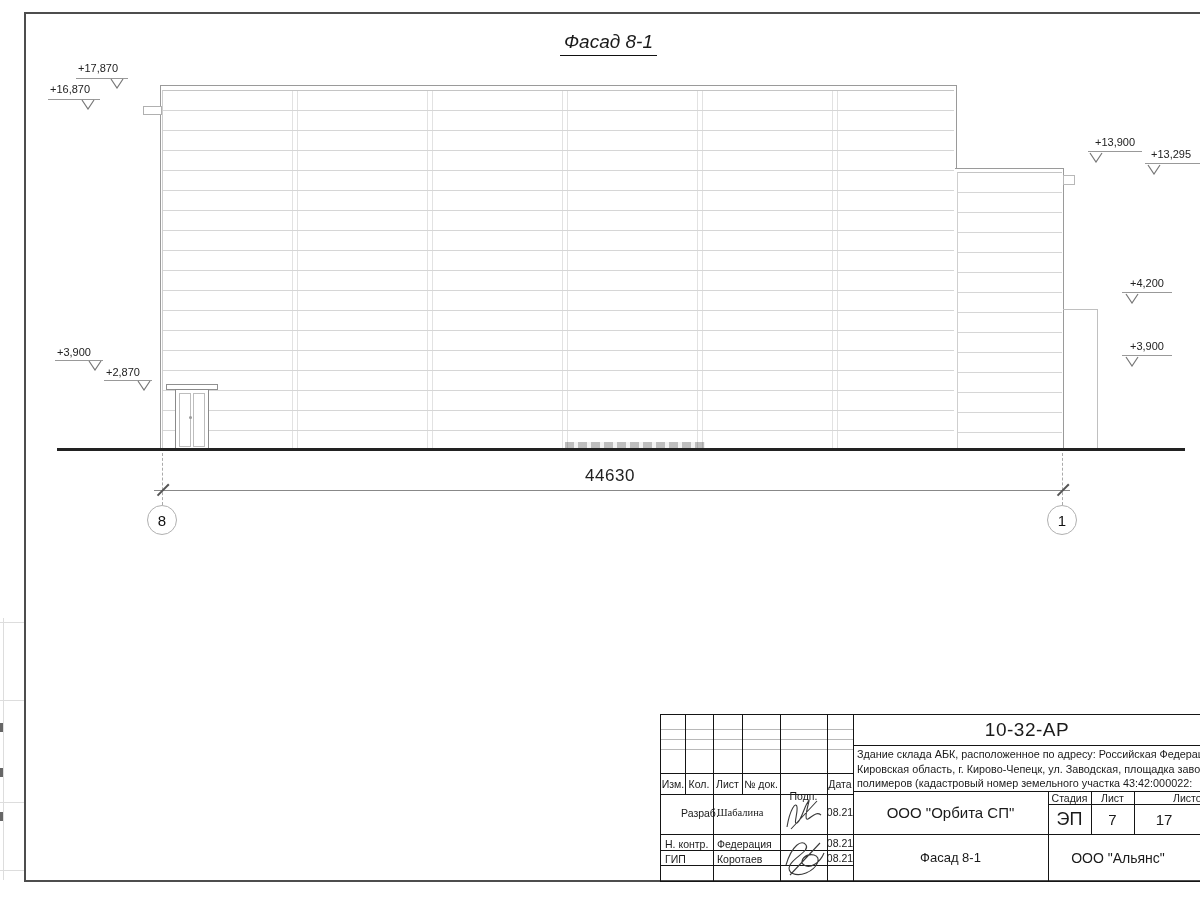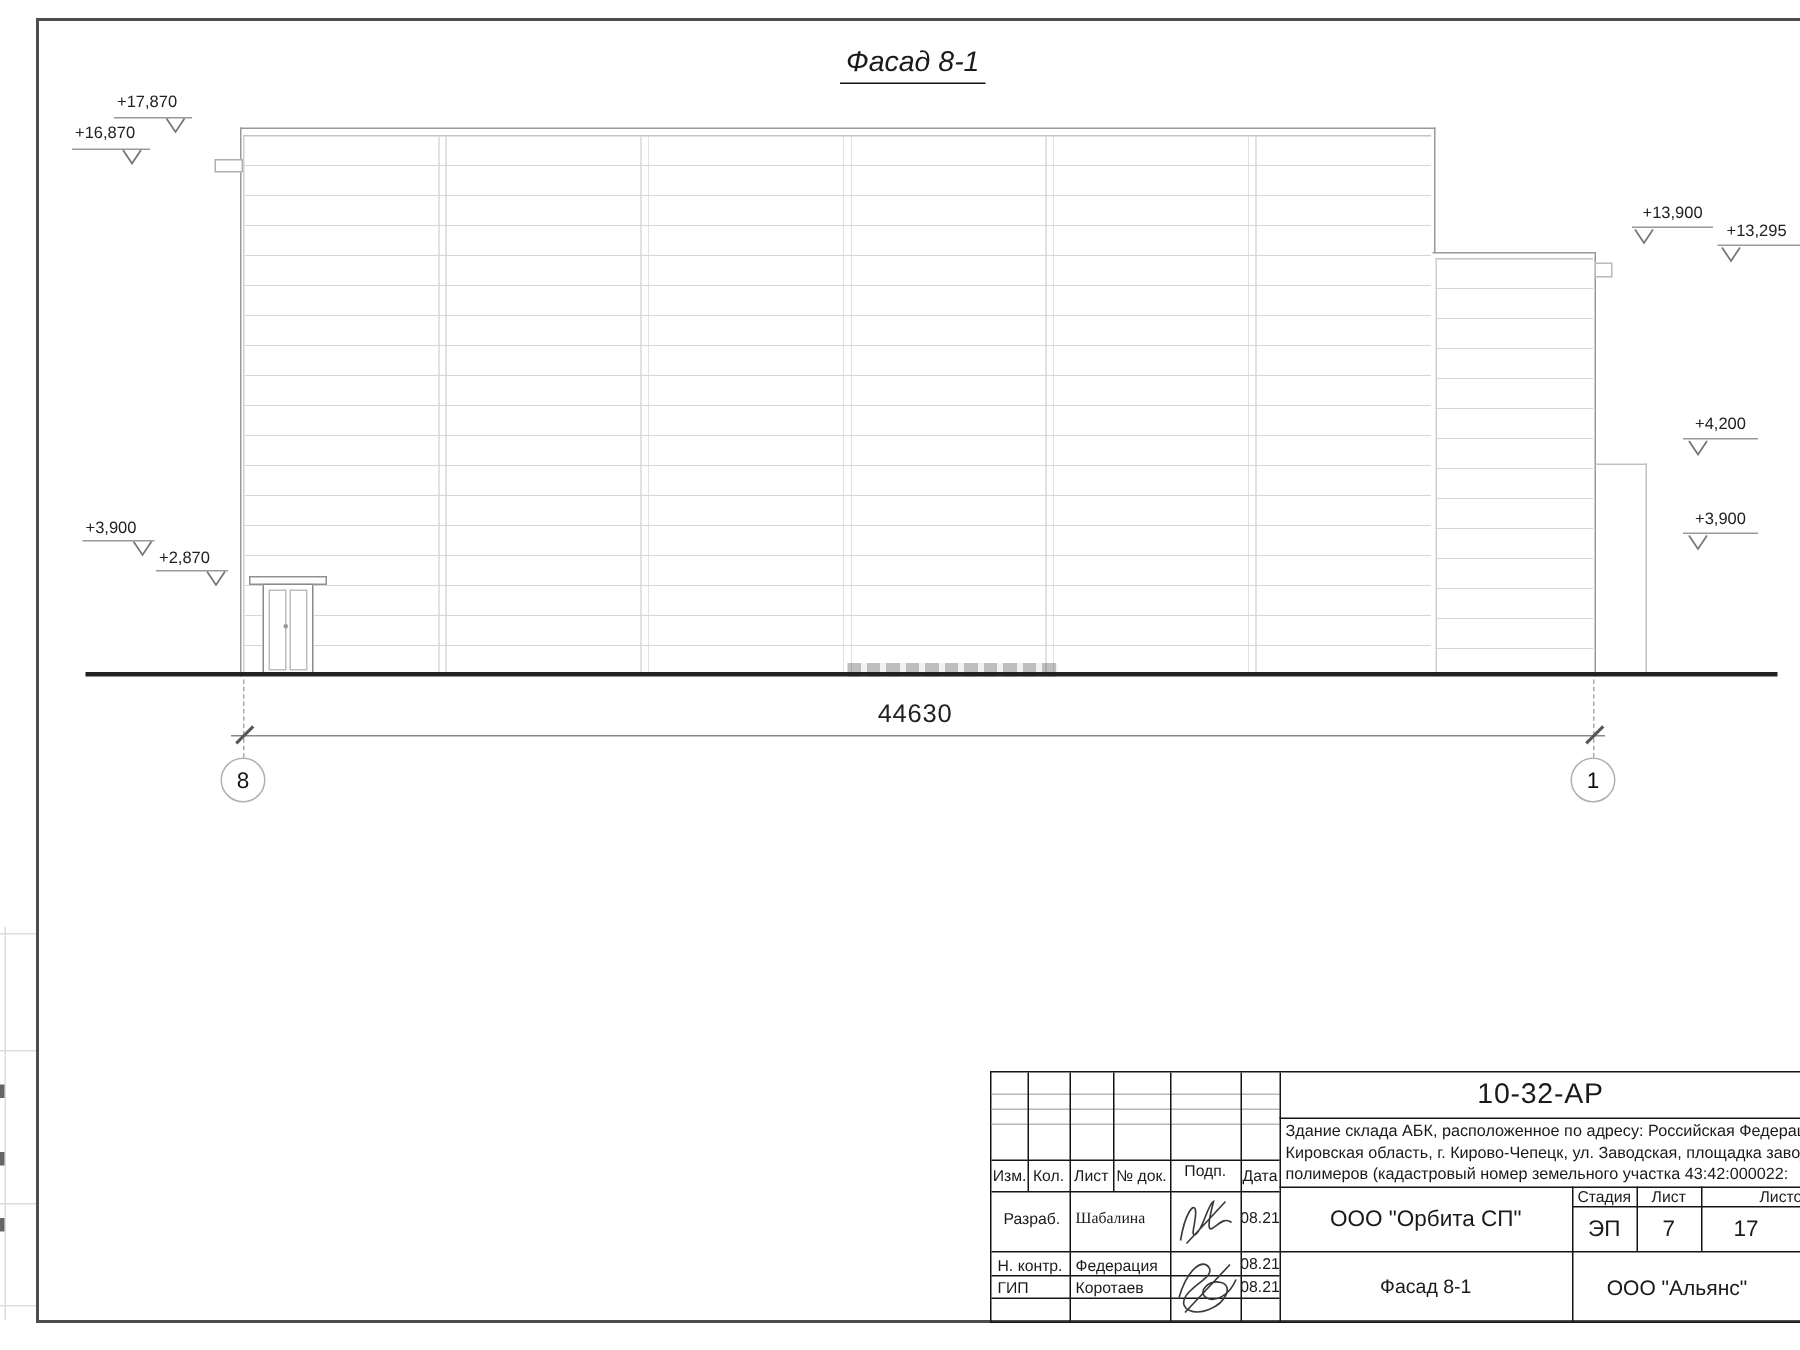--- a/index.html
+++ b/index.html
@@ -143,24 +143,24 @@
   <div class="l" style="left:0;top:79px;width:192px;height:1.2px;"></div>
 
   <div class="l" style="left:0;top:119px;width:192px;height:1.2px;"></div>
   <div class="l" style="left:0;top:135px;width:192px;height:1px;"></div>
   <div class="l" style="left:0;top:150px;width:192px;height:1px;"></div>
 
   <div class="cell tb-small" style="left:0;top:59px;width:24px;height:20px;">Изм.</div>
   <div class="cell tb-small" style="left:24px;top:59px;width:28px;height:20px;">Кол.</div>
   <div class="cell tb-small" style="left:52px;top:59px;width:29px;height:20px;">Лист</div>
   <div class="cell tb-small" style="left:81px;top:59px;width:38px;height:20px;">№ док.</div>
-  <div class="cell tb-small" style="left:119px;top:56px;width:47px;height:20px;">Подп.</div>
+  <div class="cell tb-small" style="left:119px;top:71px;width:47px;height:20px;">Подп.</div>
   <div class="cell tb-small" style="left:166px;top:59px;width:26px;height:20px;">Дата</div>
 
-  <div class="abs tb-small" style="left:8px;top:92px;">Разраб.</div>
+  <div class="abs tb-small" style="left:20px;top:92px;">Разраб.</div>
   <div class="abs tb-small" style="left:56px;top:92px;font-family:Liberation Serif, serif;">Шабалина</div>
   <div class="cell tb-small" style="left:166px;top:90px;width:26px;height:14px;">08.21</div>
 
   <div class="abs tb-small" style="left:4px;top:123px;">Н. контр.</div>
   <div class="abs tb-small" style="left:56px;top:123px;">Федерация</div>
   <div class="cell tb-small" style="left:166px;top:121px;width:26px;height:14px;">08.21</div>
 
   <div class="abs tb-small" style="left:4px;top:138px;">ГИП</div>
   <div class="abs tb-small" style="left:56px;top:138px;">Коротаев</div>
   <div class="cell tb-small" style="left:166px;top:136px;width:26px;height:14px;">08.21</div>
@@ -187,18 +187,18 @@
     <div>Кировская область, г. Кирово-Чепецк, ул. Заводская, площадка завода</div>
     <div>полимеров (кадастровый номер земельного участка 43:42:000022:</div>
   </div>
 
   <div class="cell" style="left:192px;top:76px;width:195px;height:43px;font-size:15px;">ООО "Орбита СП"</div>
   <div class="cell" style="left:192px;top:119px;width:195px;height:47px;font-size:13px;">Фасад 8-1</div>
 
   <div class="cell tb-small" style="left:387px;top:76px;width:43px;height:13px;">Стадия</div>
   <div class="cell tb-small" style="left:430px;top:76px;width:43px;height:13px;">Лист</div>
   <div class="abs tb-small" style="left:512px;top:77px;white-space:nowrap;">Листов</div>
-  <div class="cell" style="left:387px;top:89px;width:43px;height:30px;font-size:15px;">ЭП</div>
+  <div class="cell" style="left:387px;top:89px;width:43px;height:30px;font-size:18px;">ЭП</div>
   <div class="cell" style="left:430px;top:89px;width:43px;height:30px;font-size:15px;">7</div>
   <div class="cell" style="left:473px;top:89px;width:60px;height:30px;font-size:15px;">17</div>
 
   <div class="cell" style="left:387px;top:119px;width:140px;height:47px;font-size:14px;">ООО "Альянс"</div>
 </div>
 
 </body></html>

